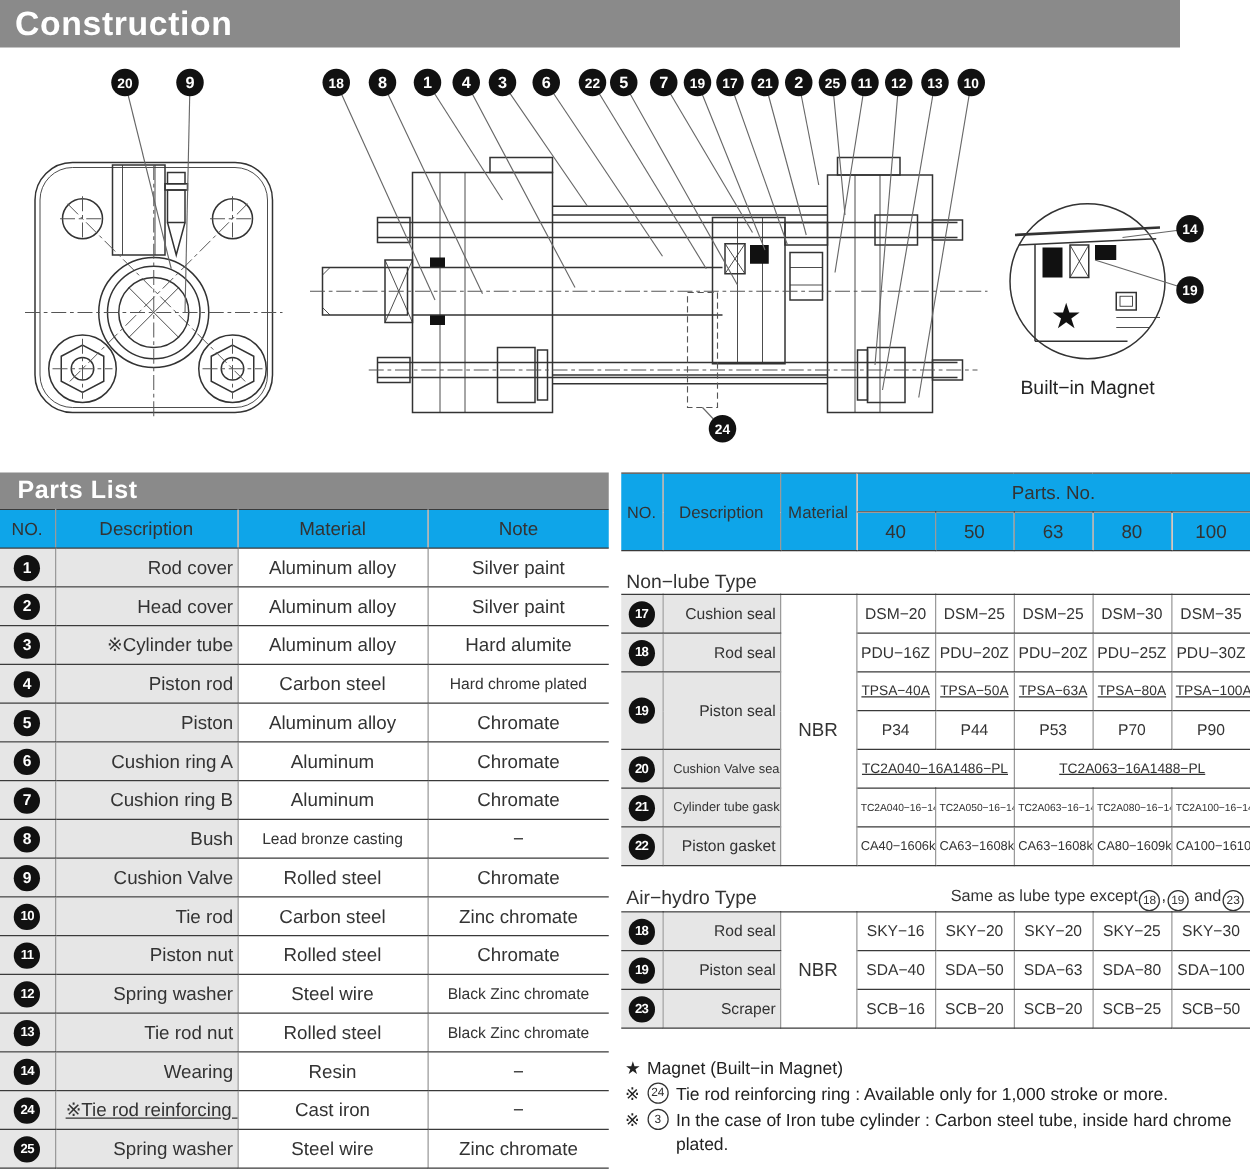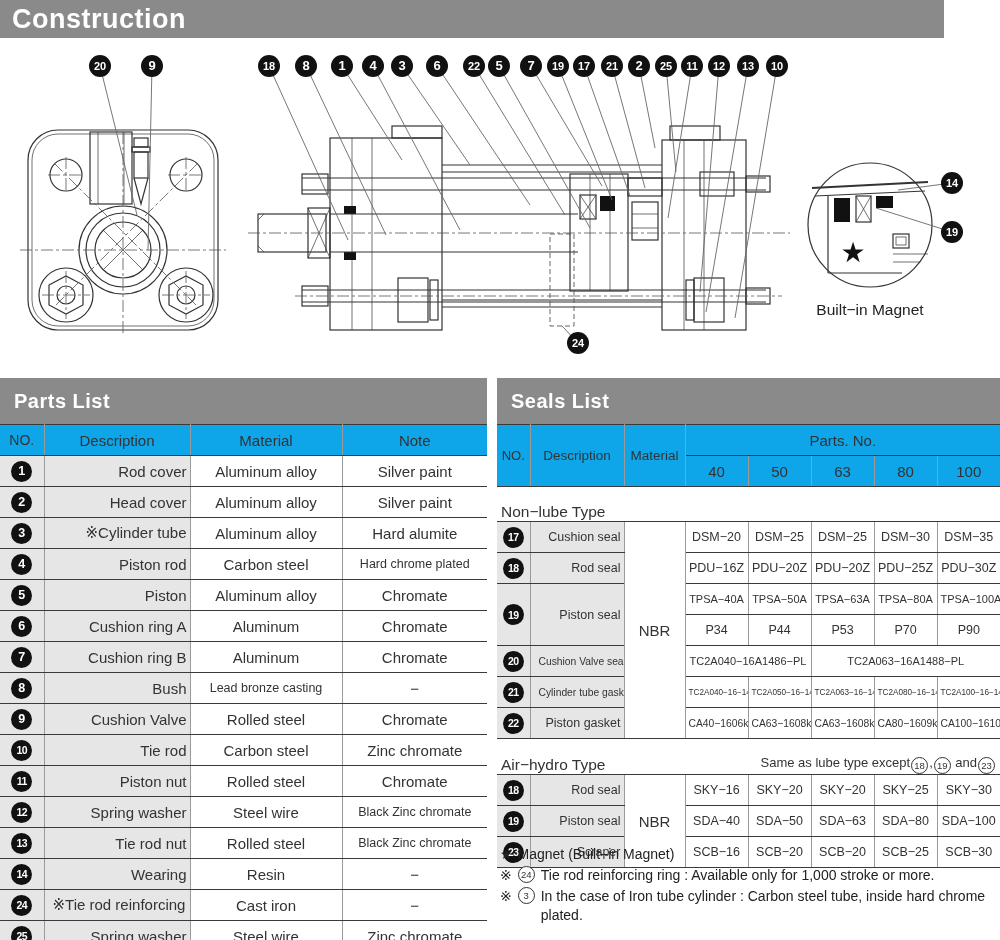--- a/index.html
+++ b/index.html
@@ -18,35 +18,35 @@
   #diagram .bold{stroke-width:2.2;}
   #diagram .cl{stroke:#555;stroke-width:.8;stroke-dasharray:12 3 3 3;}
   #diagram .dash{stroke:#555;stroke-width:.9;stroke-dasharray:5 3;}
   #diagram .leader{stroke:#666;stroke-width:.9;}
   #diagram .blk{fill:#111;stroke:none;}
   #diagram text{stroke:none;}
   
   .panel{position:absolute;top:378px;}
   #parts-panel{left:0;width:487px;}
   #seals-panel{left:497px;width:503px;}
-  .panel-bar{height:46px;background:#8a8a8a;display:flex;align-items:center;box-sizing:border-box;padding-left:14px;}
+  .panel-bar{height:29px;background:#8a8a8a;display:flex;align-items:center;box-sizing:border-box;padding-left:14px;}
   .panel-bar .ptitle{color:#fff;font-size:20px;font-weight:bold;letter-spacing:.5px;}
   table{border-collapse:collapse;width:100%;table-layout:fixed;}
   td,th{box-sizing:border-box;height:31px;padding:0 3px;text-align:center;font-size:15px;font-weight:normal;
     border-left:1px solid #9a9a9a;border-right:1px solid #9a9a9a;
     border-top:1.5px solid #3a3a3a;border-bottom:1.5px solid #3a3a3a;
     overflow:hidden;white-space:nowrap;color:#333;}
   td:first-child,th:first-child{border-left:none;}
   td:last-child,th:last-child{border-right:none;}
   th{background:#0ea5e9;}
   .lbl{background:#e6e6e6;}
   .desc{text-align:right;padding-left:8px;font-size:13px;}
   #parts-panel .desc{font-size:15px;}
   .fs12{font-size:12.5px;margin-left:16px;}
-  .fs11{font-size:11px;}
+  .fs11{font-size:11px;text-decoration:underline;}
   .fs10{font-size:10.3px;}
   .fs8{font-size:8.2px;}
   .band{border-left:none;border-right:none;padding:0 4px;background:#fff;}
   .bandflex{display:flex;justify-content:space-between;align-items:center;margin-top:16px;}
   .bandlabel{font-size:15.5px;text-align:left;}
   .bandnote{font-size:13px;}
   
   .b{display:inline-flex;align-items:center;justify-content:center;width:21px;height:21px;border-radius:50%;
      background:#111;color:#fff;font-weight:bold;font-size:12.5px;vertical-align:middle;}
   .b.two{font-size:10.5px;letter-spacing:-.5px;}
@@ -422,23 +422,20 @@
           <td class="lbl"><span class="b two">25</span></td>
           <td class="lbl desc">Spring washer</td>
           <td>Steel wire</td>
           <td>Zinc chromate</td>
         </tr>
       </tbody>
   </table>
 </div>
 
 <div class="panel" id="seals-panel">
-  <div class="panel-bar">
-    <span class="ptitle">Seals List</span>
-  </div>
   <table id="seals-table">
     <colgroup>
         <col style="width:33px">
         <col style="width:94px">
         <col style="width:61px">
         <col style="width:63px">
         <col style="width:63px">
         <col style="width:63px">
         <col style="width:63px">
         <col style="width:63px">
@@ -552,21 +549,21 @@
           <td class="fs12">SDA−80</td>
           <td class="fs12">SDA−100</td>
         </tr>
         <tr>
           <td class="lbl"><span class="b two">23</span></td>
           <td class="lbl desc fs12">Scraper</td>
           <td class="fs12">SCB−16</td>
           <td class="fs12">SCB−20</td>
           <td class="fs12">SCB−20</td>
           <td class="fs12">SCB−25</td>
-          <td class="fs12">SCB−30</td>
+          <td class="fs12">SCB−50</td>
         </tr>
       </tbody>
   </table>
 </div>
 
 <div id="footnotes">
     <div class="fn">
       <span class="fnmark">★</span>
       <span class="fntext">Magnet (Built−in Magnet)</span>
     </div>

